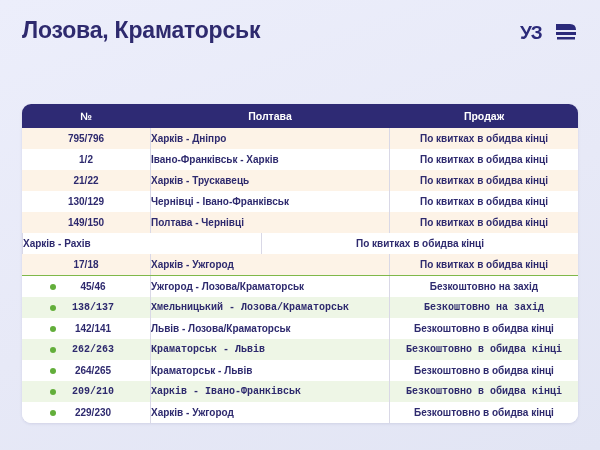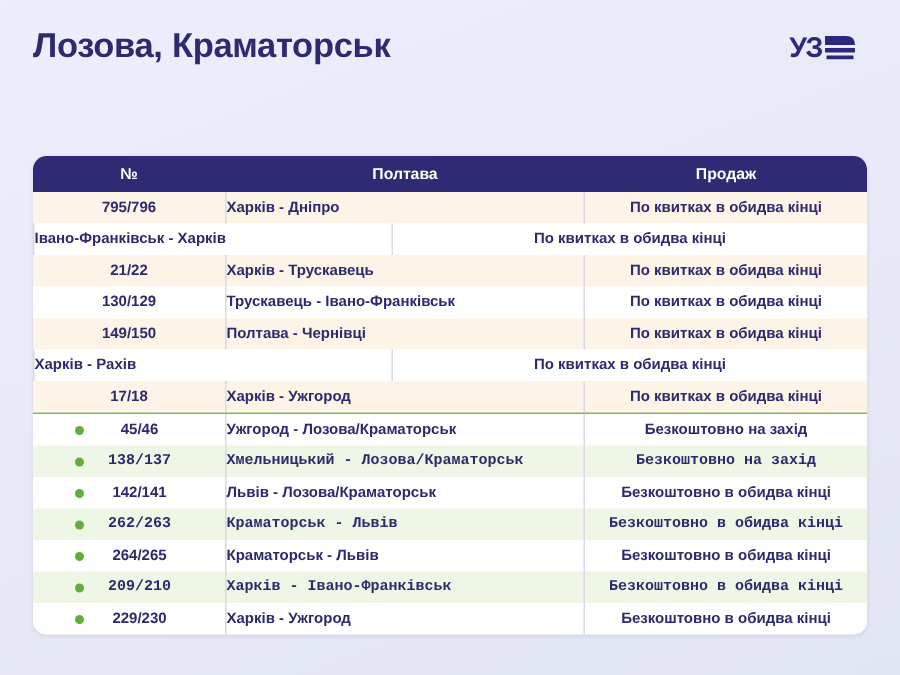--- a/index.html
+++ b/index.html
@@ -36,21 +36,21 @@
   .title .line { display: block; }
 
   .logo {
     position: absolute;
     right: 22px;
     top: 18px;
     width: 58px;
     height: 28px;
     display: flex;
     align-items: center;
-    justify-content: center;
+    justify-content: space-between;
   }
   .logo-text {
     font-size: 19px;
     font-weight: bold;
     color: #2b2a7a;
     letter-spacing: -1px;
     line-height: 1;
   }
   .logo-mark {
     margin-left: 0px;
@@ -149,35 +149,38 @@
 
   <div class="t-body" id="table-body">
       <div class="t-row grp-a-odd">
         <div class="c-num">
           <span>795/796</span>
         </div>
         <div class="c-route">Харків - Дніпро</div>
         <div class="c-sale">По квитках в обидва кінці</div>
       </div>
       <div class="t-row grp-a-even">
+        <div class="c-num">
+          <span>1/2</span>
+        </div>
         <div class="c-route">Івано-Франківськ - Харків</div>
         <div class="c-sale">По квитках в обидва кінці</div>
       </div>
       <div class="t-row grp-a-odd">
         <div class="c-num">
           <span>21/22</span>
         </div>
         <div class="c-route">Харків - Трускавець</div>
         <div class="c-sale">По квитках в обидва кінці</div>
       </div>
       <div class="t-row grp-a-even">
         <div class="c-num">
           <span>130/129</span>
         </div>
-        <div class="c-route">Трускавець - Івано-Франківськ</div>
+        <div class="c-route">Чернівці - Івано-Франківськ</div>
         <div class="c-sale">По квитках в обидва кінці</div>
       </div>
       <div class="t-row grp-a-odd">
         <div class="c-num">
           <span>149/150</span>
         </div>
         <div class="c-route">Полтава - Чернівці</div>
         <div class="c-sale">По квитках в обидва кінці</div>
       </div>
       <div class="t-row grp-a-even">

